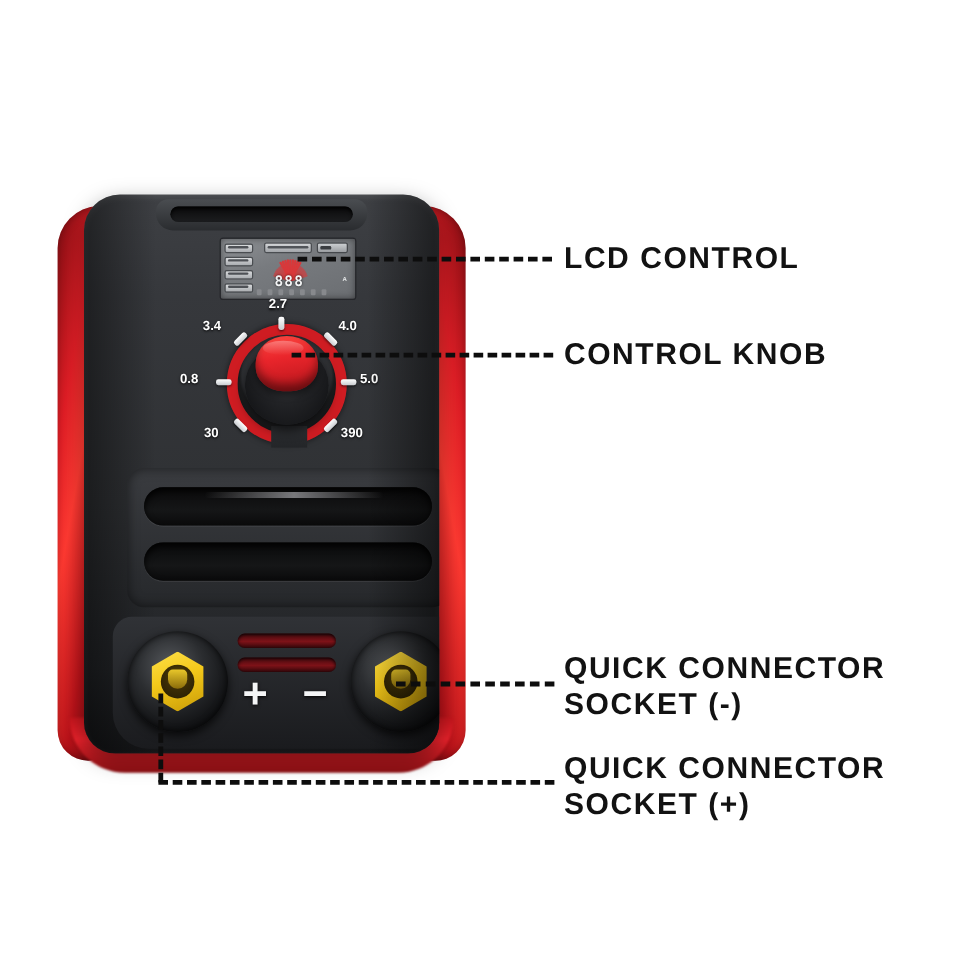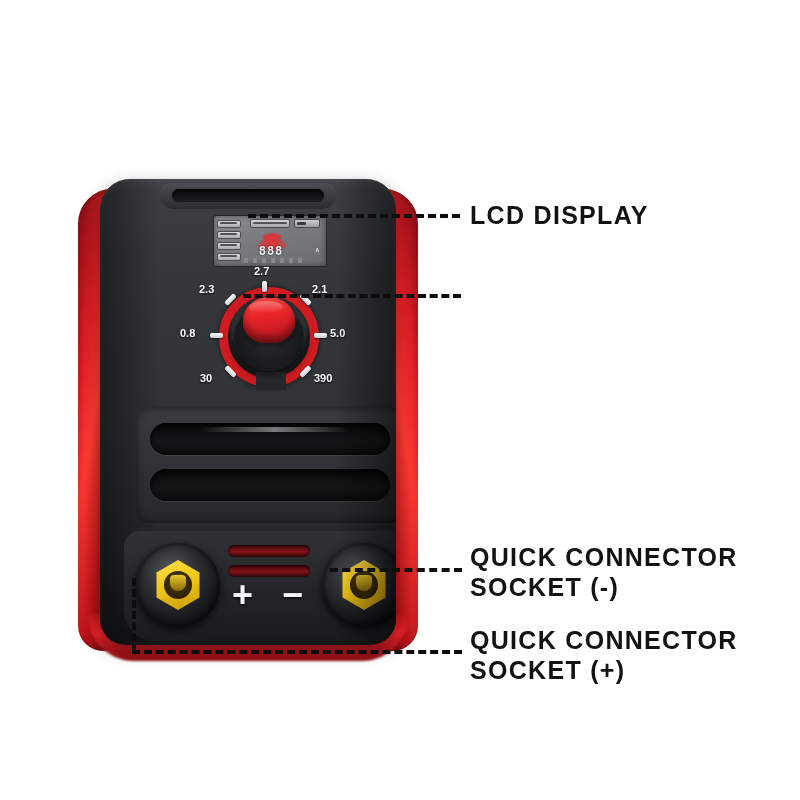--- a/index.html
+++ b/index.html
@@ -6,21 +6,21 @@
   body{
     width:800px;height:800px;
     background:#ffffff;
     font-family:"Liberation Sans", sans-serif;
     overflow:hidden;
     position:relative;
   }
   #stage{position:absolute;left:0;top:0;width:800px;height:800px;}
 
   
-  .machine{position:absolute;left:78px;top:162px;width:340px;height:478px;margin-top:17px;}
+  .machine{position:absolute;left:48px;top:162px;width:340px;height:478px;}
 
   
   .red-left{
     position:absolute;left:0px;top:10px;width:44px;height:462px;
     background:linear-gradient(100deg,#7d0d12 0%,#e01e26 28%,#ff3a32 45%,#b81219 70%,#5d0a0e 100%);
     border-radius:34px 8px 18px 26px;
     transform:skewY(-1.5deg);
     box-shadow:inset -4px 0 10px rgba(0,0,0,.55);
   }
   .red-right{
@@ -329,22 +329,22 @@
 
         <div class="ktick" style="left:60px;top:6px;width:5px;height:11px;"></div>
         <div class="ktick" style="left:22px;top:22px;transform:rotate(-45deg);"></div>
         <div class="ktick" style="left:97px;top:22px;transform:rotate(45deg);"></div>
         <div class="ktick" style="left:8px;top:58px;"></div>
         <div class="ktick" style="left:112px;top:58px;"></div>
         <div class="ktick" style="left:22px;top:94px;transform:rotate(45deg);"></div>
         <div class="ktick" style="left:97px;top:94px;transform:rotate(-45deg);"></div>
 
         <div class="klabel" style="left:52px;top:-10px;">2.7</div>
-        <div class="klabel" style="left:-3px;top:8px;">2.3</div>
-        <div class="klabel" style="left:110px;top:8px;">2.1</div>
+        <div class="klabel" style="left:-3px;top:8px;">3.4</div>
+        <div class="klabel" style="left:110px;top:8px;">4.0</div>
         <div class="klabel" style="left:-22px;top:52px;">0.8</div>
         <div class="klabel" style="left:128px;top:52px;">5.0</div>
         <div class="klabel" style="left:-2px;top:97px;">30</div>
         <div class="klabel" style="left:112px;top:97px;">390</div>
       </div>
 
       <div class="vent-panel">
         <div class="vent v1">
           <div class="vent-glint"></div>
         </div>
@@ -370,22 +370,23 @@
 
     </div>
   </div>
 
   <div class="dash-h" style="left:248px;top:214px;width:212px;"></div>
   <div class="dash-h" style="left:243px;top:294px;width:218px;"></div>
   <div class="dash-h" style="left:330px;top:568px;width:132px;"></div>
   <div class="dash-v" style="left:132px;top:578px;height:74px;"></div>
   <div class="dash-h" style="left:132px;top:650px;width:330px;"></div>
 
-  <div class="callout" style="left:470px;top:200px;">LCD DISPLAY</div>
-
+  <div class="callout" style="left:470px;top:200px;">LCD CONTROL</div>
+
+  <div class="callout" style="left:470px;top:280px;">CONTROL KNOB</div>
 
   <div class="callout" style="left:470px;top:542px;">QUICK CONNECTOR
 SOCKET (-)</div>
 
   <div class="callout" style="left:470px;top:625px;">QUICK CONNECTOR
 SOCKET (+)</div>
 
 </div>
 
 </body></html>

